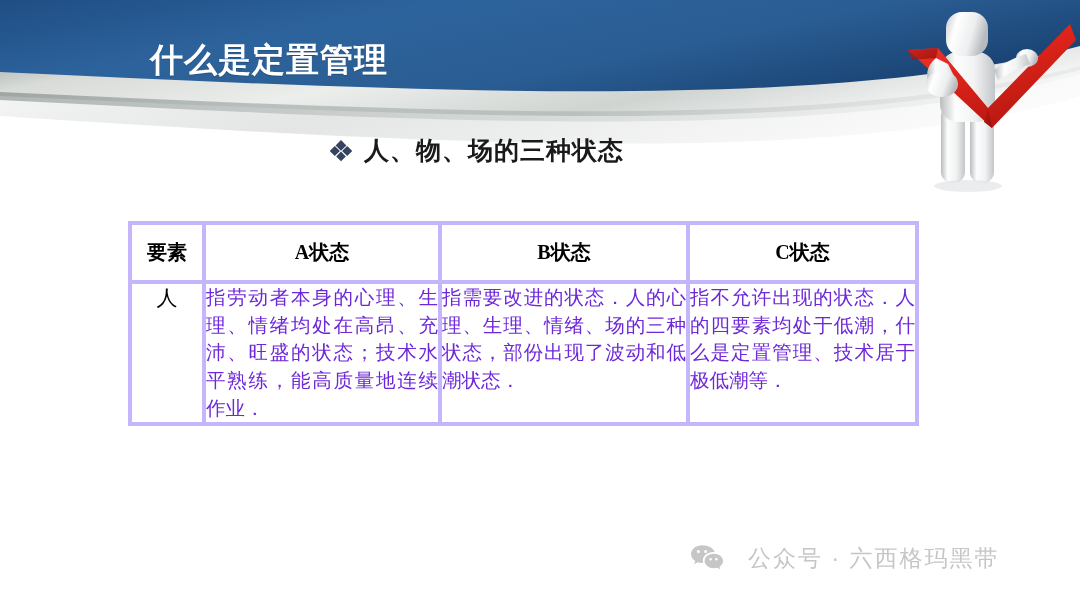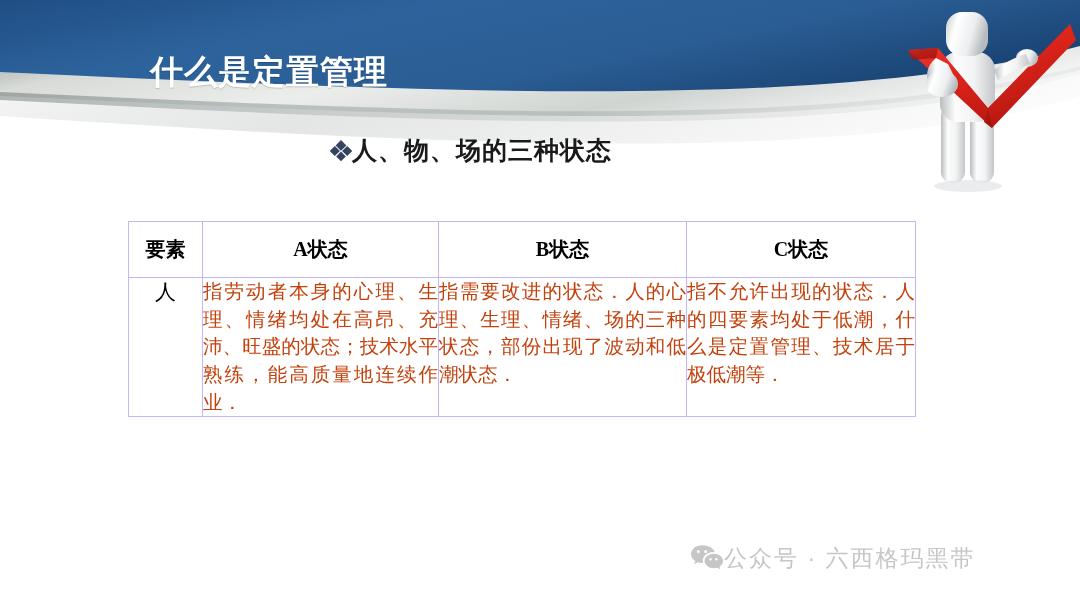--- a/index.html
+++ b/index.html
@@ -34,21 +34,21 @@
   }
   .banner-svg {
     position: absolute;
     left: 0;
     top: 0;
   }
 
   .title-text {
     position: absolute;
     left: 150px;
-    top: 28px;
+    top: 16px;
     font-size: 33px;
     font-weight: bold;
     color: #ffffff;
     letter-spacing: 1px;
     font-family: "Liberation Sans", "DejaVu Sans", sans-serif;
     text-shadow: 0 1px 1px rgba(0,0,0,0.18);
     white-space: nowrap;
   }
 
   
@@ -60,21 +60,21 @@
     height: 200px;
   }
 
   
   .subtitle-row {
     position: absolute;
     left: 330px;
     top: 134px;
     display: flex;
     align-items: center;
-    gap: 0;
+    gap: 12px;
   }
   .bullet-diamonds {
     width: 22px;
     height: 22px;
     flex: 0 0 auto;
   }
   .subtitle-text {
     font-size: 25px;
     font-weight: bold;
     color: #1a1a1a;
@@ -87,21 +87,21 @@
   .state-table {
     position: absolute;
     left: 128px;
     top: 221px;
     width: 788px;
     border-collapse: collapse;
     table-layout: fixed;
     background: #ffffff;
   }
   .state-table td, .state-table th {
-    border: 1px solid #c4b5fd;
+    border: 4px solid #c4b5fd;
     padding: 0;
     vertical-align: top;
   }
   .col-factor  { width: 74px; }
   .col-a       { width: 236px; }
   .col-b       { width: 248px; }
   .col-c       { width: 229px; }
 
   .state-table thead th {
     height: 55px;
@@ -118,35 +118,35 @@
     text-align: center;
     vertical-align: middle;
     font-size: 21px;
     color: #000000;
     font-family: "Liberation Sans", "DejaVu Sans", sans-serif;
   }
   .cell-body {
     padding: 6px 5px 10px 7px;
     font-size: 19.5px;
     line-height: 1.42;
-    color: #c2410c;
+    color: #6d28d9;
     text-align: justify;
     text-align-last: left;
     font-family: "Liberation Sans", "DejaVu Sans", sans-serif;
     word-break: break-all;
   }
 
   
   .watermark {
     position: absolute;
     left: 690px;
     top: 543px;
     display: flex;
     align-items: center;
-    gap: 0;
+    gap: 24px;
   }
   .wechat-icon { width: 34px; height: 30px; flex: 0 0 auto; }
   .watermark-text {
     font-size: 23px;
     color: #c6c6c6;
     letter-spacing: 2px;
     white-space: nowrap;
     font-family: "Liberation Sans", "DejaVu Sans", sans-serif;
   }
 </style>

